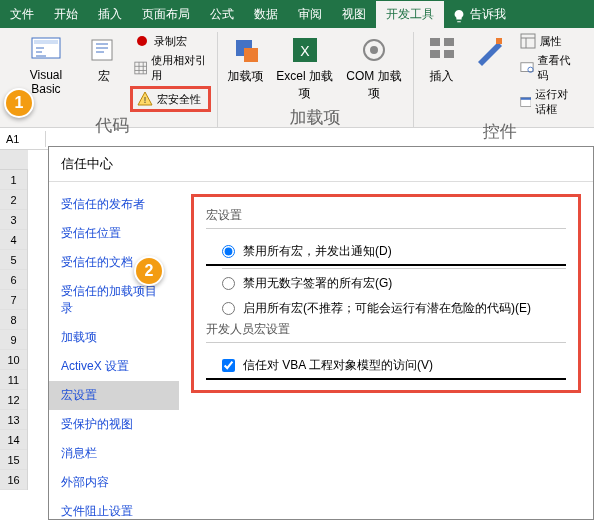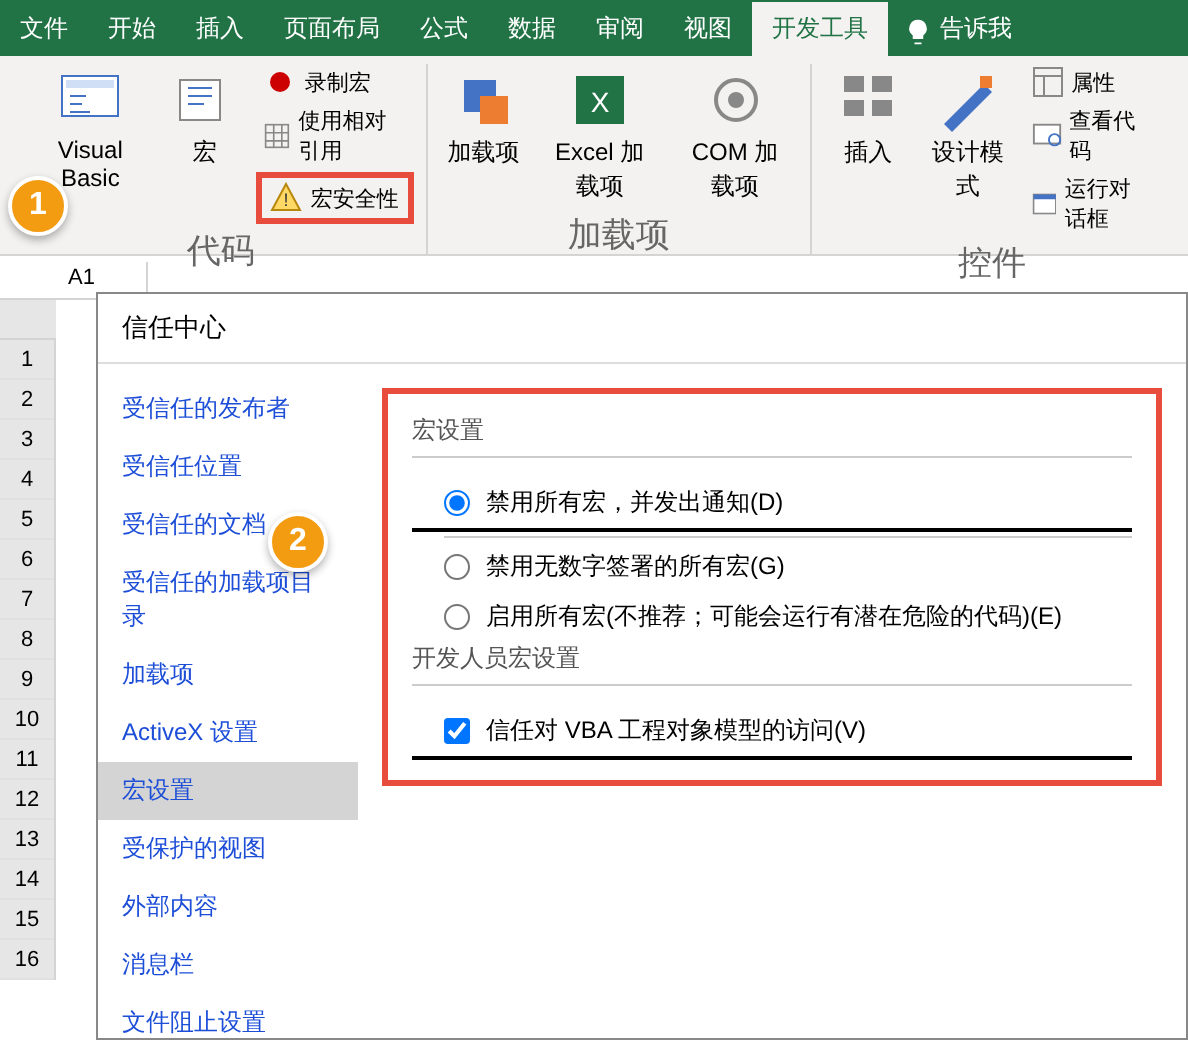--- a/index.html
+++ b/index.html
@@ -20,21 +20,21 @@
 .small-btn { display: flex; align-items: center; gap: 4px; padding: 1px 4px; cursor: pointer; font-size: 11px; }
 .small-btn .icon { width: 16px; height: 16px; }
 
 .red-box { border: 3px solid #e74c3c; padding: 2px 4px; }
 
 .orange-badge { position: absolute; width: 30px; height: 30px; background: #f39c12; border-radius: 50%; color: #fff; font-weight: bold; font-size: 16px; display: flex; align-items: center; justify-content: center; border: 2px solid #fff; box-shadow: 0 2px 4px rgba(0,0,0,.3); z-index: 10; }
 .badge1 { left: 4px; top: 88px; }
 .badge2 { left: 134px; top: 256px; }
 
 .cell-row { display: flex; border-bottom: 1px solid #d4d4d4; height: 22px; align-items: center; }
-.name-box { width: 46px; padding: 2px 6px; border-right: 1px solid #d4d4d4; font-size: 11px; margin-left: 28px; }
+.name-box { width: 46px; padding: 2px 6px; border-right: 1px solid #d4d4d4; font-size: 11px; }
 
 .sheet-area { display: flex; height: 360px; }
 .row-headers { width: 28px; border-right: 1px solid #d4d4d4; }
 .row-h { height: 20px; border-bottom: 1px solid #e0e0e0; font-size: 11px; text-align: center; background: #e6e6e6; line-height: 20px; }
 .col-header-row { height: 20px; border-bottom: 1px solid #d4d4d4; background: #e6e6e6; }
 .col-h { display: inline-block; width: 20px; border-right: 1px solid #d4d4d4; text-align: center; font-size: 11px; }
 
 .trust-panel { position: absolute; left: 48px; top: 146px; width: 546px; height: 374px; background: #fff; border: 1px solid #888; display: flex; flex-direction: column; }
 .trust-title { padding: 8px 12px; font-size: 13px; }
 .trust-body { flex: 1; display: flex; border-top: 1px solid #ddd; }
@@ -152,21 +152,20 @@
             <rect x="4" y="16" width="10" height="8" fill="#888"></rect>
             <rect x="18" y="16" width="10" height="8" fill="#888"></rect>
           </svg>
         <span>插入</span>
       </div>
       <div class="big-btn">
         <svg class="icon" viewBox="0 0 32 32">
             <path d="M4 28L24 8l4 4L8 32z" fill="#4472c4"></path>
             <rect x="22" y="4" width="6" height="6" fill="#ed7d31"></rect>
           </svg>
-        <span>设计模式</span>
       </div>
       <div class="small-btns">
         <div class="small-btn">
           <svg class="icon" viewBox="0 0 16 16">
               <rect x="1" y="1" width="14" height="14" fill="none" stroke="#888"></rect>
               <path d="M1 5h14M6 5v10" stroke="#888"></path>
             </svg>
           <span>属性</span>
         </div>
         <div class="small-btn">
@@ -228,22 +227,22 @@
   <div class="trust-body">
     <div class="trust-nav">
       <div class="trust-nav-item">受信任的发布者</div>
       <div class="trust-nav-item">受信任位置</div>
       <div class="trust-nav-item">受信任的文档</div>
       <div class="trust-nav-item">受信任的加载项目录</div>
       <div class="trust-nav-item">加载项</div>
       <div class="trust-nav-item">ActiveX 设置</div>
       <div class="trust-nav-item selected">宏设置</div>
       <div class="trust-nav-item">受保护的视图</div>
+      <div class="trust-nav-item">消息栏</div>
       <div class="trust-nav-item">外部内容</div>
-      <div class="trust-nav-item">消息栏</div>
       <div class="trust-nav-item">文件阻止设置</div>
 
     </div>
     <div class="trust-content">
       <div class="content-redbox">
         <div class="section-title">宏设置</div>
         <label class="radio-row underline">
           <input type="radio" name="m" checked="" style="">
           <span>禁用所有宏，并发出通知(D)</span>
         </label>

